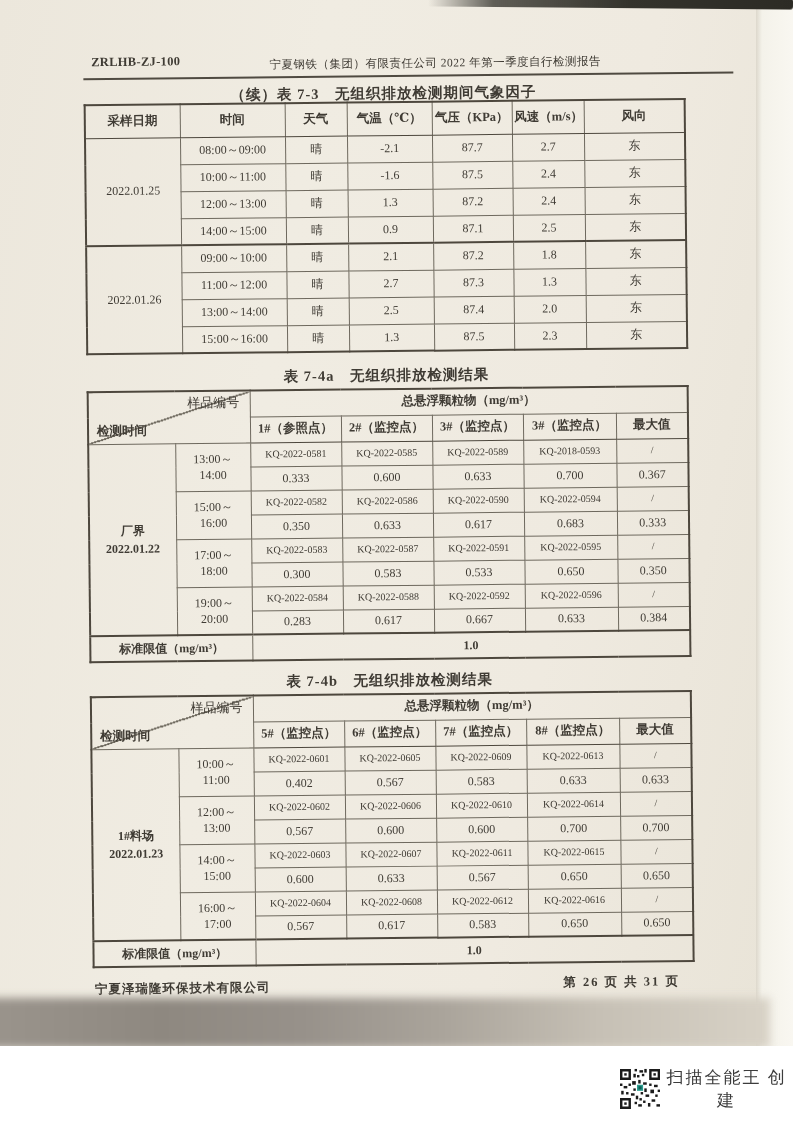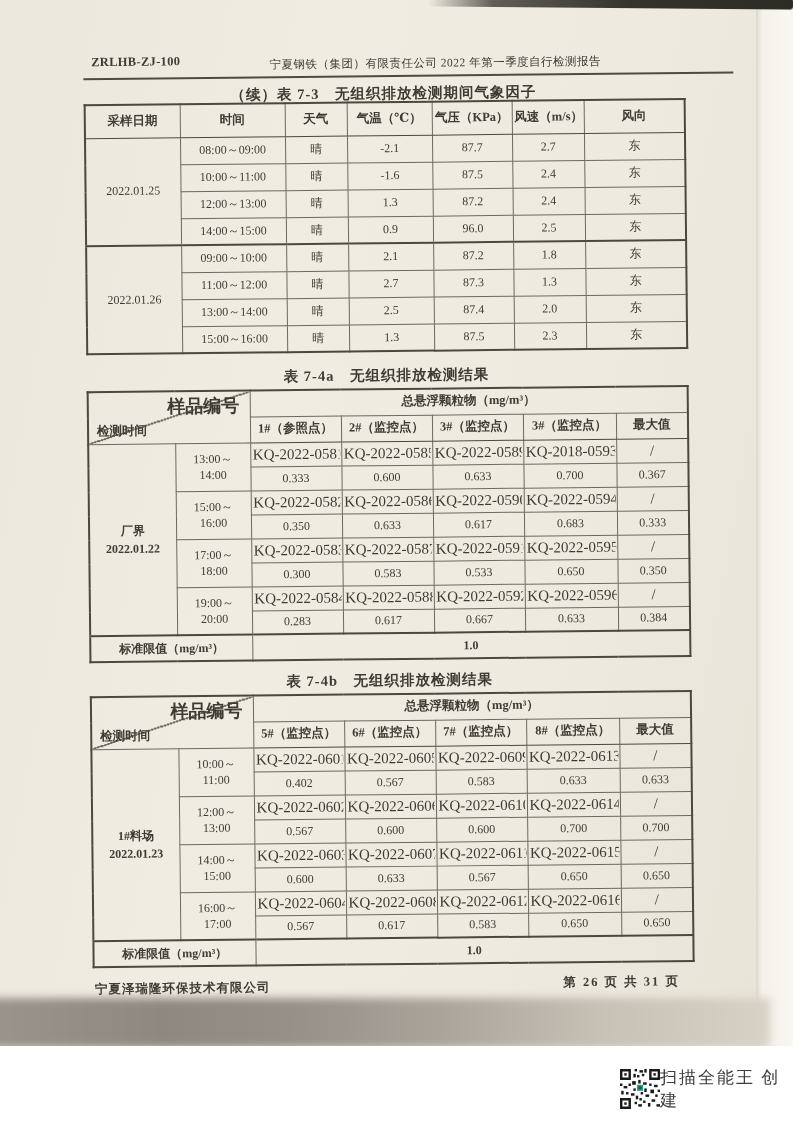--- a/index.html
+++ b/index.html
@@ -57,36 +57,36 @@
   #weatherTable tbody tr{height:27px;}
   #weatherTable tbody tr.date-group-start td{border-top:2px solid #4d473d;}
 
   
   .resultTable{width:600px;}
   #table4a{top:388px;}
   #table4b{top:693px;}
   .resultTable thead tr{height:26px;}
   .resultTable tbody tr{height:24px;}
   .resultTable tbody tr.group-start td{border-top:1.6px solid #555046;}
-  .resultTable .id-cell{font-size:15px;border-radius:11px;}
+  .resultTable .id-cell{font-size:10px;border-radius:11px;}
   .resultTable tr.limit-row{height:26px;}
   .resultTable tr.limit-row td{border-top:2px solid #4d473d;font-weight:bold;}
   .corner-cell{position:relative;padding:0;
     background:linear-gradient(to bottom right,transparent calc(50% - .8px),#6e695e calc(50% - .8px),#6e695e calc(50% + .8px),transparent calc(50% + .8px));}
-  .corner-top{position:absolute;top:3px;right:10px;font-weight:bold;font-size:18px;}
+  .corner-top{position:absolute;top:3px;right:10px;font-weight:normal;font-size:13px;}
   .corner-bottom{position:absolute;bottom:4px;left:8px;font-weight:bold;font-size:12.5px;}
   .site-cell div{line-height:1.5;white-space:nowrap;font-weight:bold;}
   .time-cell div{line-height:1.35;}
 
   
   .footer-company{position:absolute;left:90px;top:978px;font-size:12.5px;font-weight:bold;letter-spacing:1px;}
   .footer-page{position:absolute;left:460px;top:976px;width:215px;text-align:right;font-size:12.5px;font-weight:bold;letter-spacing:2px;}
 
   
-  .scan-mark{position:absolute;left:620px;top:1066px;display:flex;align-items:center;gap:0;}
+  .scan-mark{position:absolute;left:620px;top:1066px;display:flex;align-items:center;gap:0;text-align:center;}
   .scan-mark svg{display:block;}
   .scan-caption{font-size:17px;color:#3c3c3c;letter-spacing:2px;font-family:"Liberation Serif","DejaVu Serif",serif;}
 </style>
 </head>
 <body>
 
 <div class="canvas">
 
   <div class="paper"></div>
   <div class="paper-edge"></div>
@@ -144,21 +144,21 @@
             <td>晴</td>
             <td>1.3</td>
             <td>87.2</td>
             <td>2.4</td>
             <td>东</td>
           </tr>
           <tr>
             <td>14:00～15:00</td>
             <td>晴</td>
             <td>0.9</td>
-            <td>96.0</td>
+            <td>87.1</td>
             <td>2.5</td>
             <td>东</td>
           </tr>
           <tr class="date-group-start">
             <td rowspan="4">2022.01.26</td>
             <td>09:00～10:00</td>
             <td>晴</td>
             <td>2.1</td>
             <td>87.2</td>
             <td>1.8</td>

